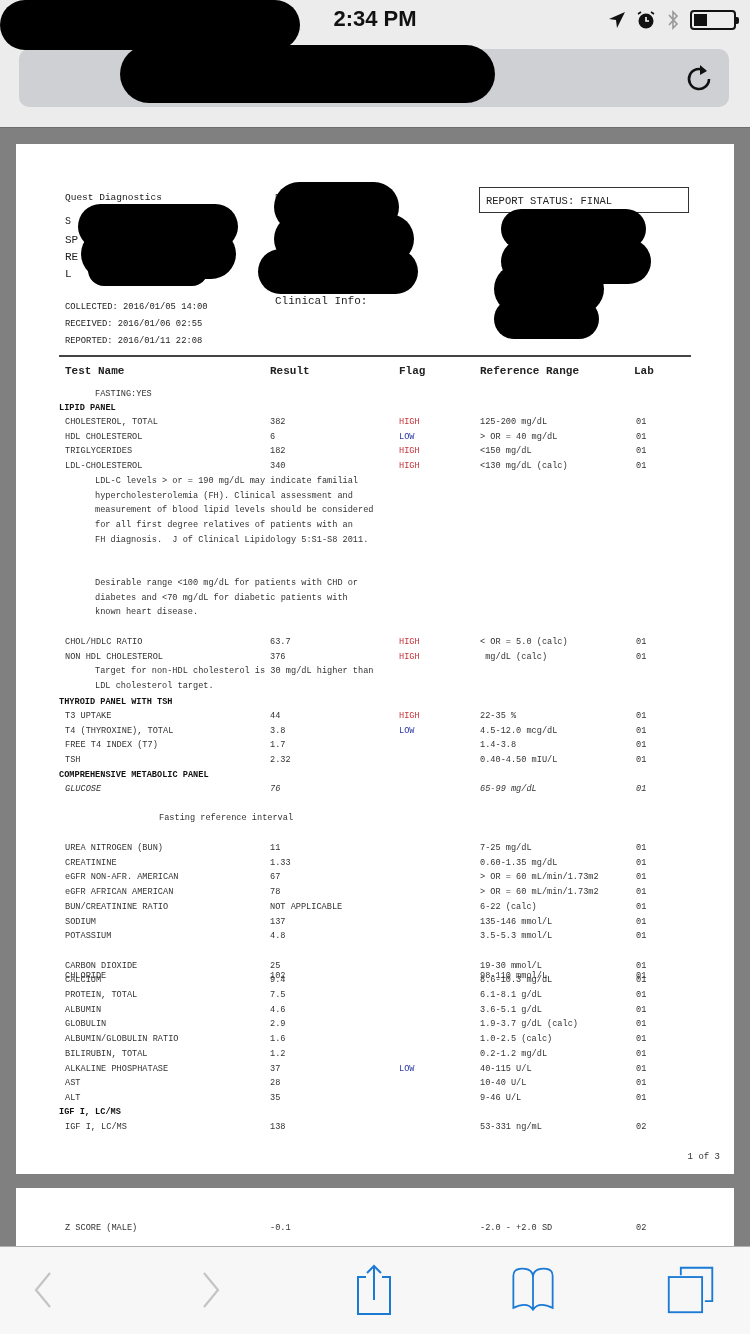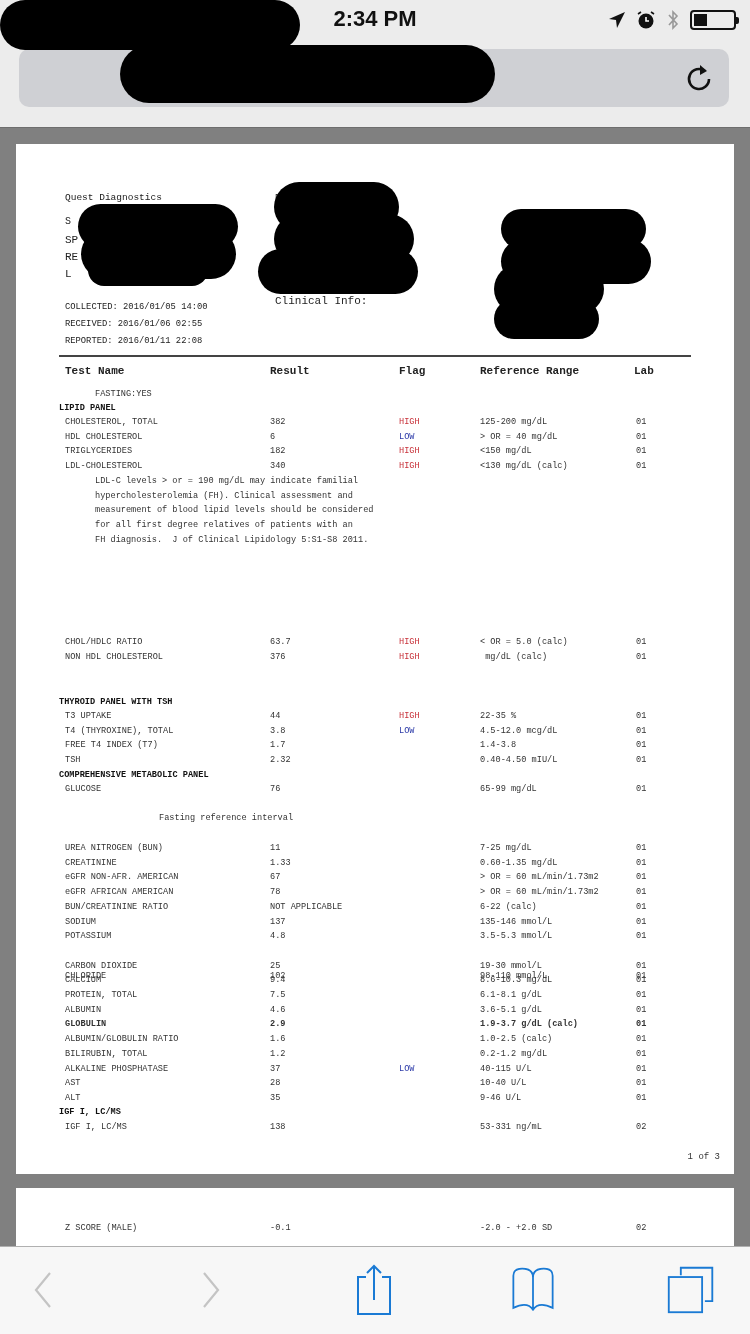--- a/index.html
+++ b/index.html
@@ -85,20 +85,23 @@
 
 <div class="page page1">
   <div class="abs hdr-text" style="left:49px;top:48px;font-size:9.5px;">Quest Diagnostics</div>
   <div class="abs hdr-text" style="left:259px;top:48px;font-size:9.5px;">PATIENT</div>
 
   <div class="abs hdr-text" style="left:49px;top:72px;font-size:10px;">S</div>
   <div class="abs hdr-text" style="left:49px;top:90px;font-size:11px;">SP</div>
   <div class="abs hdr-text" style="left:49px;top:107px;font-size:11px;">RE</div>
   <div class="abs hdr-text" style="left:49px;top:124px;font-size:11px;">L</div>
 
+  <div class="status-box mono">
+    <span><span style="position:static">REPORT STATUS:</span>  <span style="position:static">FINAL</span></span>
+  </div>
 
   <div class="abs hdr-text" style="left:259px;top:151px;font-size:11px;">Clinical Info:</div>
 
   <div class="abs hdr-text" style="left:49px;top:158px;font-size:8.8px;">COLLECTED: 2016/01/05 14:00</div>
   <div class="abs hdr-text" style="left:49px;top:175px;font-size:8.8px;">RECEIVED: 2016/01/06 02:55</div>
   <div class="abs hdr-text" style="left:49px;top:192px;font-size:8.8px;">REPORTED: 2016/01/11 22:08</div>
 
   <div class="redact" style="left:62px;top:60px;width:160px;height:45px;"></div>
   <div class="redact" style="left:65px;top:85px;width:155px;height:50px;"></div>
   <div class="redact" style="left:72px;top:110px;width:120px;height:32px;"></div>
@@ -150,37 +153,42 @@
         <span class="c-ref">&lt;130 mg/dL (calc)</span>
         <span class="c-lab">01</span>
       </div>
     </div>
 
   <div class="note" style="top:330px;">LDL-C levels &gt; or = 190 mg/dL may indicate familial
 hypercholesterolemia (FH). Clinical assessment and
 measurement of blood lipid levels should be considered
 for all first degree relatives of patients with an
 FH diagnosis.  J of Clinical Lipidology 5:S1-S8 2011.</div>
+  <div class="note" style="top:432px;">Desirable range &lt;100 mg/dL for patients with CHD or
+diabetes and &lt;70 mg/dL for diabetic patients with
+known heart disease.</div>
 
   <div id="lipid-rows-2">
       <div class="row" style="top: 493px;">
         <span class="c-name">CHOL/HDLC RATIO</span>
         <span class="c-res">63.7</span>
         <span class="c-flag flag-high">HIGH</span>
         <span class="c-ref">&lt; OR = 5.0 (calc)</span>
         <span class="c-lab">01</span>
       </div>
       <div class="row" style="top: 507.7px;">
         <span class="c-name">NON HDL CHOLESTEROL</span>
         <span class="c-res">376</span>
         <span class="c-flag flag-high">HIGH</span>
         <span class="c-ref"> mg/dL (calc)</span>
         <span class="c-lab">01</span>
       </div>
     </div>
+  <div class="note" style="top:520px;">Target for non-HDL cholesterol is 30 mg/dL higher than
+LDL cholesterol target.</div>
 
   <div class="section" style="top:553px;">THYROID PANEL WITH TSH</div>
   <div id="thyroid-rows">
       <div class="row" style="top: 567px;">
         <span class="c-name">T3 UPTAKE</span>
         <span class="c-res">44</span>
         <span class="c-flag flag-high">HIGH</span>
         <span class="c-ref">22-35 %</span>
         <span class="c-lab">01</span>
       </div>
@@ -202,21 +210,21 @@
         <span class="c-name">TSH</span>
         <span class="c-res">2.32</span>
         <span class="c-flag"></span>
         <span class="c-ref">0.40-4.50 mIU/L</span>
         <span class="c-lab">01</span>
       </div>
     </div>
 
   <div class="section" style="top:626px;">COMPREHENSIVE METABOLIC PANEL</div>
   <div id="glucose-row">
-      <div class="row" style="top: 640px;">
+      <div class="row" style="top: 640px; font-style: italic;">
         <span class="c-name">GLUCOSE</span>
         <span class="c-res">76</span>
         <span class="c-flag"></span>
         <span class="c-ref">65-99 mg/dL</span>
         <span class="c-lab">01</span>
       </div>
     </div>
   <div class="abs mono" style="left:143px;top:669px;font-size:8.6px;color:#333;">Fasting reference interval</div>
 
   <div id="cmp-rows">
@@ -297,21 +305,21 @@
         <span class="c-ref">6.1-8.1 g/dL</span>
         <span class="c-lab">01</span>
       </div>
       <div class="row" style="top: 860.7px; padding-left: 28px;">
         <span class="c-name">ALBUMIN</span>
         <span class="c-res">4.6</span>
         <span class="c-flag"></span>
         <span class="c-ref">3.6-5.1 g/dL</span>
         <span class="c-lab">01</span>
       </div>
-      <div class="row" style="top: 875.4px; font-weight: bold;">
+      <div class="row" style="top: 875.4px;">
         <span class="c-name">GLOBULIN</span>
         <span class="c-res">2.9</span>
         <span class="c-flag"></span>
         <span class="c-ref">1.9-3.7 g/dL (calc)</span>
         <span class="c-lab">01</span>
       </div>
       <div class="row" style="top: 890.1px;">
         <span class="c-name">ALBUMIN/GLOBULIN RATIO</span>
         <span class="c-res">1.6</span>
         <span class="c-flag"></span>

